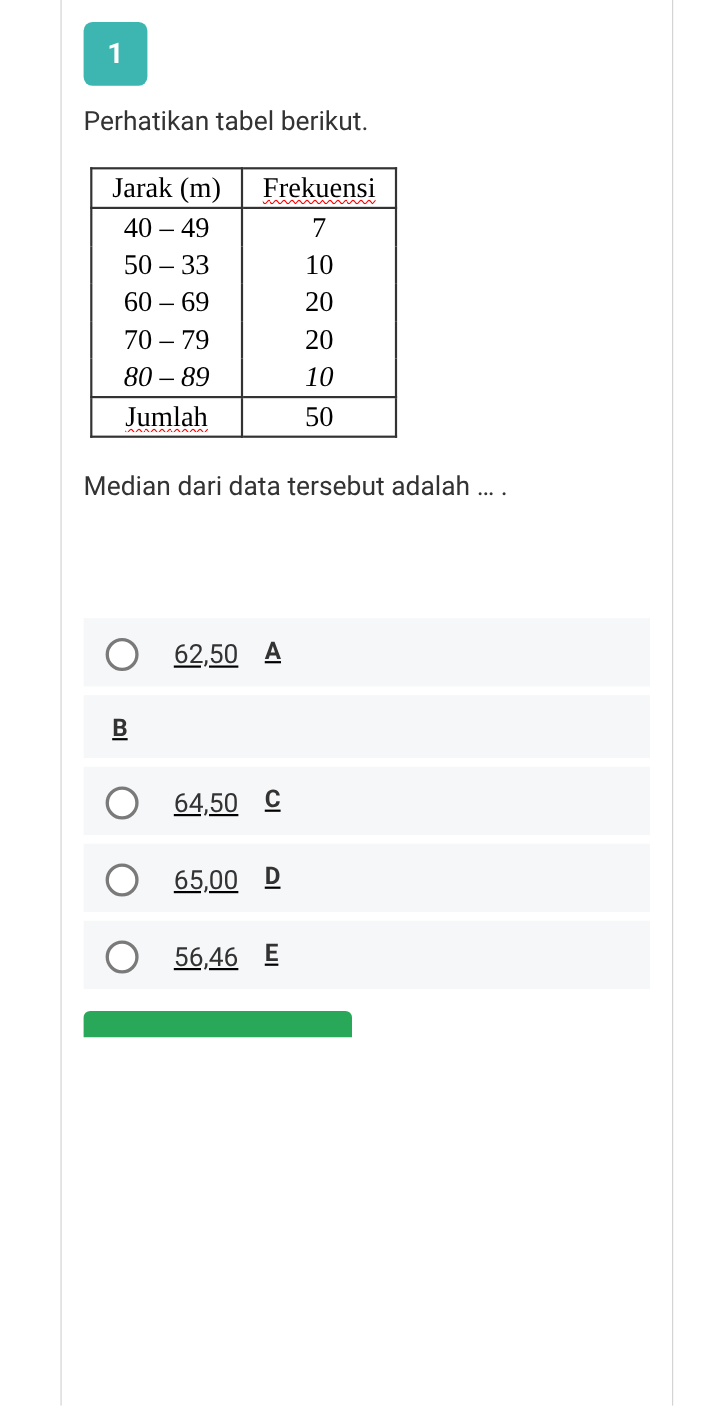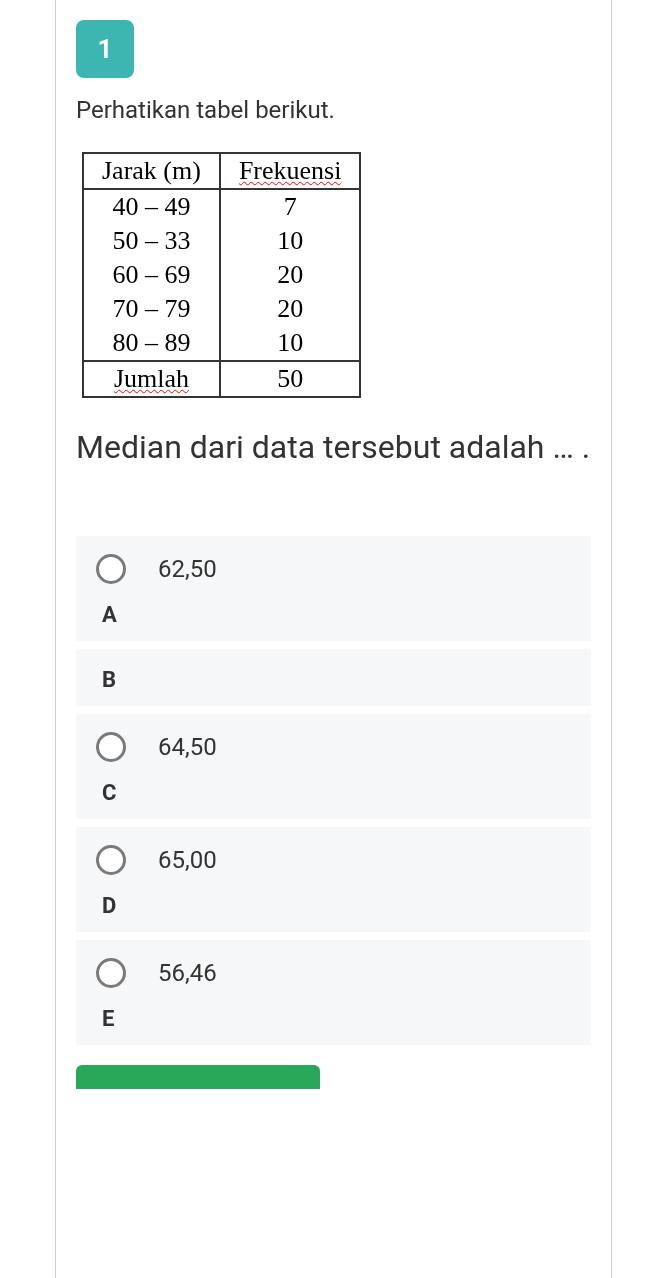--- a/index.html
+++ b/index.html
@@ -33,24 +33,24 @@
       text-align: center;
       border-radius: 8px;
       margin-bottom: 18px;
     }
     .instr {
       font-size: 24px;
       color: #333;
       margin-bottom: 28px;
     }
     .qtext {
-      font-size: 32px;
+      font-size: 24px;
       color: #333;
       margin-top: 30px;
-      margin-bottom: 70px;
+      margin-bottom: 106px;
     }
     .ftable {
       border-collapse: collapse;
       font-family: "Times New Roman", serif;
       font-size: 26px;
       color: #000;
       margin-left: 6px;
     }
     .ftable td, .ftable th {
       border: 2px solid #333;
@@ -60,35 +60,35 @@
     }
     .ftable th {
       font-weight: 400;
     }
     .wavy {
       text-decoration: underline wavy red;
       text-decoration-thickness: 1px;
       text-underline-offset: 2px;
     }
     .ftable tbody tr td { border-top: none; border-bottom: none; }
-    .ftable tbody tr:last-child td { border-bottom: 2px solid #333; }
+    .ftable tbody tr:last-child td { border-bottom: 2px solid #333; font-style: italic; }
     .ftable thead th { border-bottom: 2px solid #333; }
     .ftable tfoot td { border-top: 2px solid #333; margin-top: 40px; }
     .options {
       display: flex;
       flex-direction: column;
       gap: 0;
     }
     .opt {
       background: #f6f7f8;
       margin-bottom: 8px;
       padding: 18px 20px 14px 20px;
       display: flex;
-      flex-direction: column;
       gap: 18px;
+      text-decoration: underline;
     }
     .opt-row {
       display: flex;
       align-items: center;
       gap: 32px;
     }
     .radio {
       width: 30px;
       height: 30px;
       border: 3px solid #7a7a7a;

